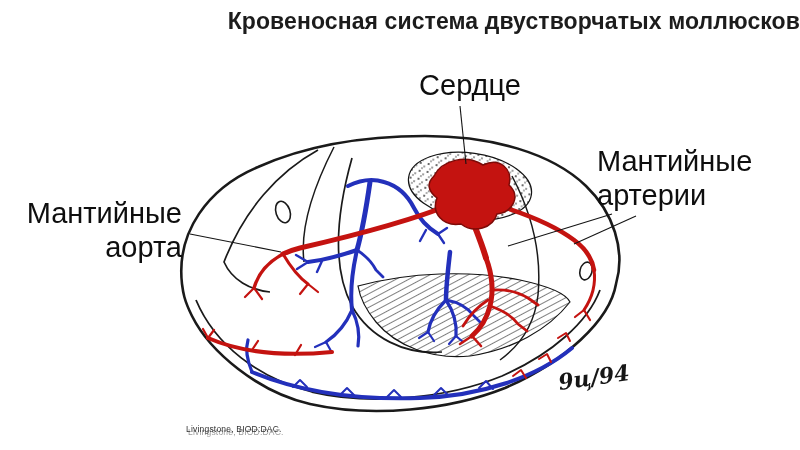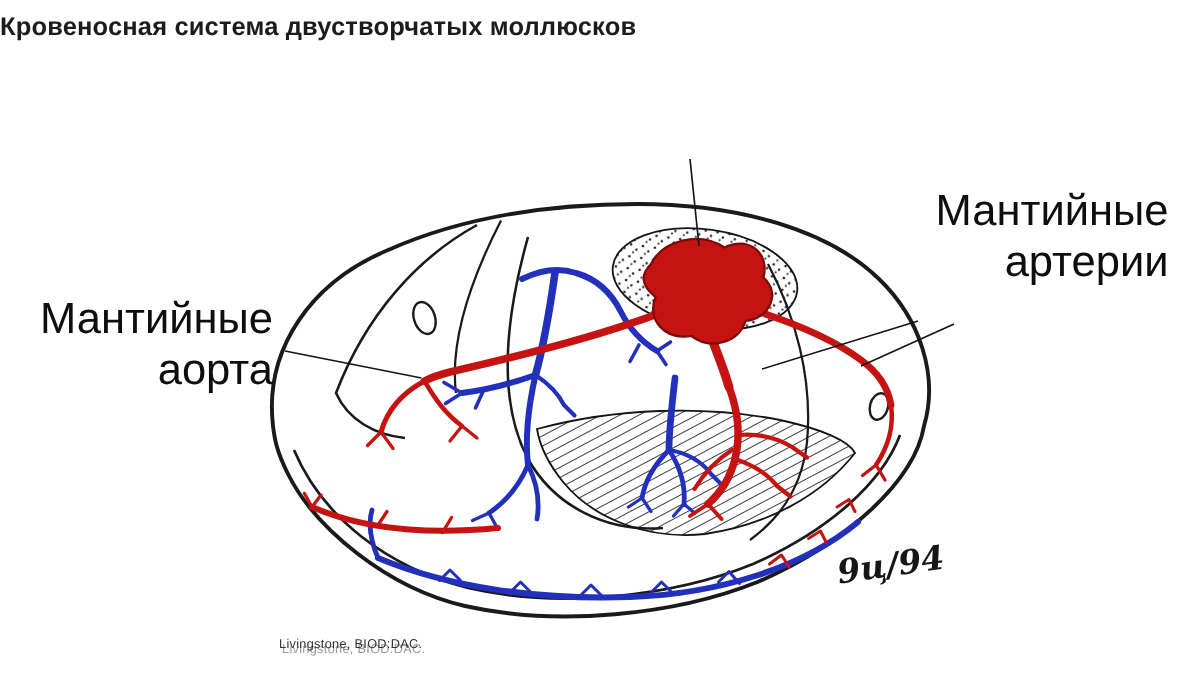--- a/index.html
+++ b/index.html
@@ -12,32 +12,32 @@
     position:relative;
     width:800px;height:450px;
     background:#ffffff;
     overflow:hidden;
     font-family:"Liberation Sans", sans-serif;
     color:#161616;
   }
   .diagram{position:absolute;left:0;top:0;}
   .title{
     position:absolute;top:8px;left:0;right:0;
-    text-align:left;
-    font-size:17px;font-weight:600;
+    text-align:right;
+    font-size:23px;font-weight:600;
     color:#1c1c1c;
     letter-spacing:0.1px;
   }
   .big-label{
     position:absolute;
     font-size:29px;line-height:1.18;
     color:#0e0e0e;
   }
   .label-heart{left:390px;top:68px;width:160px;text-align:center;}
-  .label-mantle{left:597px;top:124px;width:182px;text-align:right;}
+  .label-mantle{left:597px;top:144px;width:182px;text-align:left;}
   .label-aorta{left:16px;top:196px;width:166px;text-align:right;}
   .credit{
     position:absolute;left:186px;top:424px;
     font-size:8.5px;color:#333;letter-spacing:0.2px;
   }
   .credit.shadow{left:188px;top:427px;opacity:0.5;}
   .signature{
     position:absolute;left:558px;top:364px;
     font-family:"DejaVu Serif", serif;
     font-style:italic;font-weight:600;
@@ -139,20 +139,21 @@
     <g stroke="#141414" stroke-width="1.1">
       <line x1="460" y1="106" x2="466" y2="164"></line>
       <line x1="190" y1="234" x2="281" y2="252"></line>
       <line x1="612" y1="214" x2="508" y2="246"></line>
       <line x1="636" y1="216" x2="574" y2="244"></line>
     </g>
   </svg>
 
   <div class="title">Кровеносная система двустворчатых моллюсков</div>
 
+  <div class="big-label label-heart">Сердце</div>
   <div class="big-label label-mantle">Мантийные артерии</div>
   <div class="big-label label-aorta">Мантийные аорта</div>
 
   <div class="credit shadow">Livingstone, BIOD:DAC.</div>
   <div class="credit">Livingstone, BIOD:DAC.</div>
 
   <div class="signature">9ц/94</div>
 
 </div>
 

